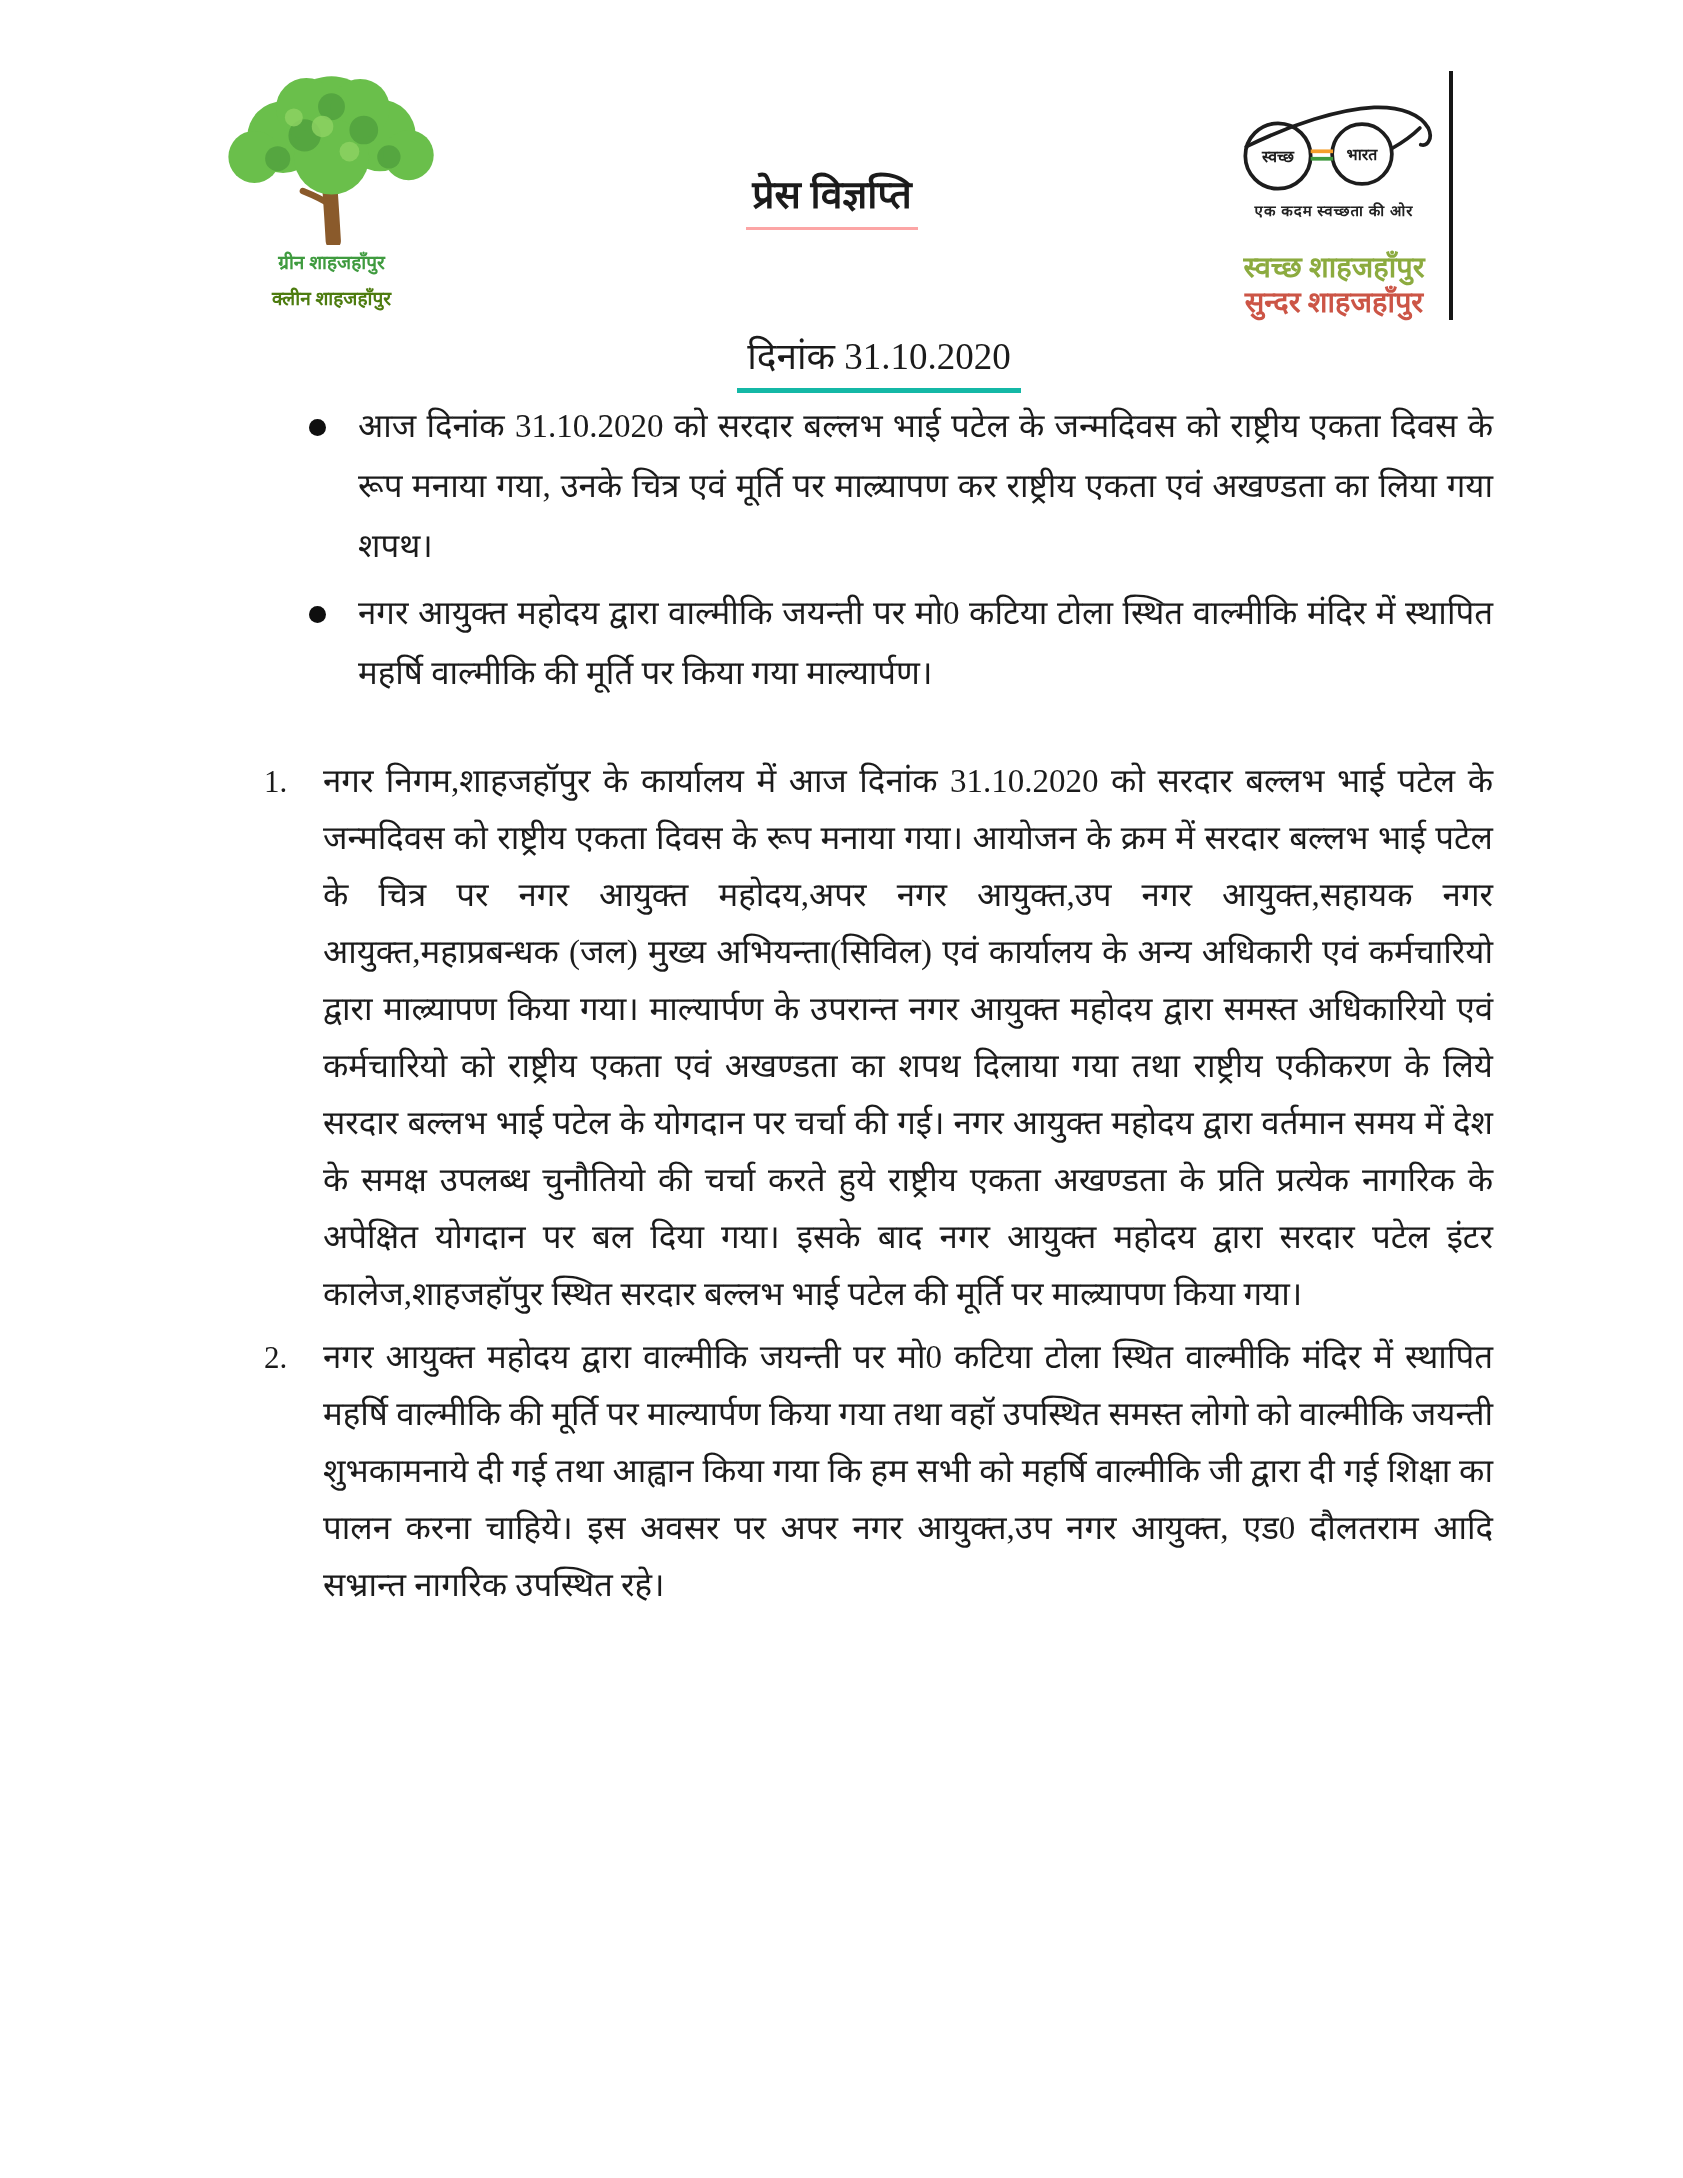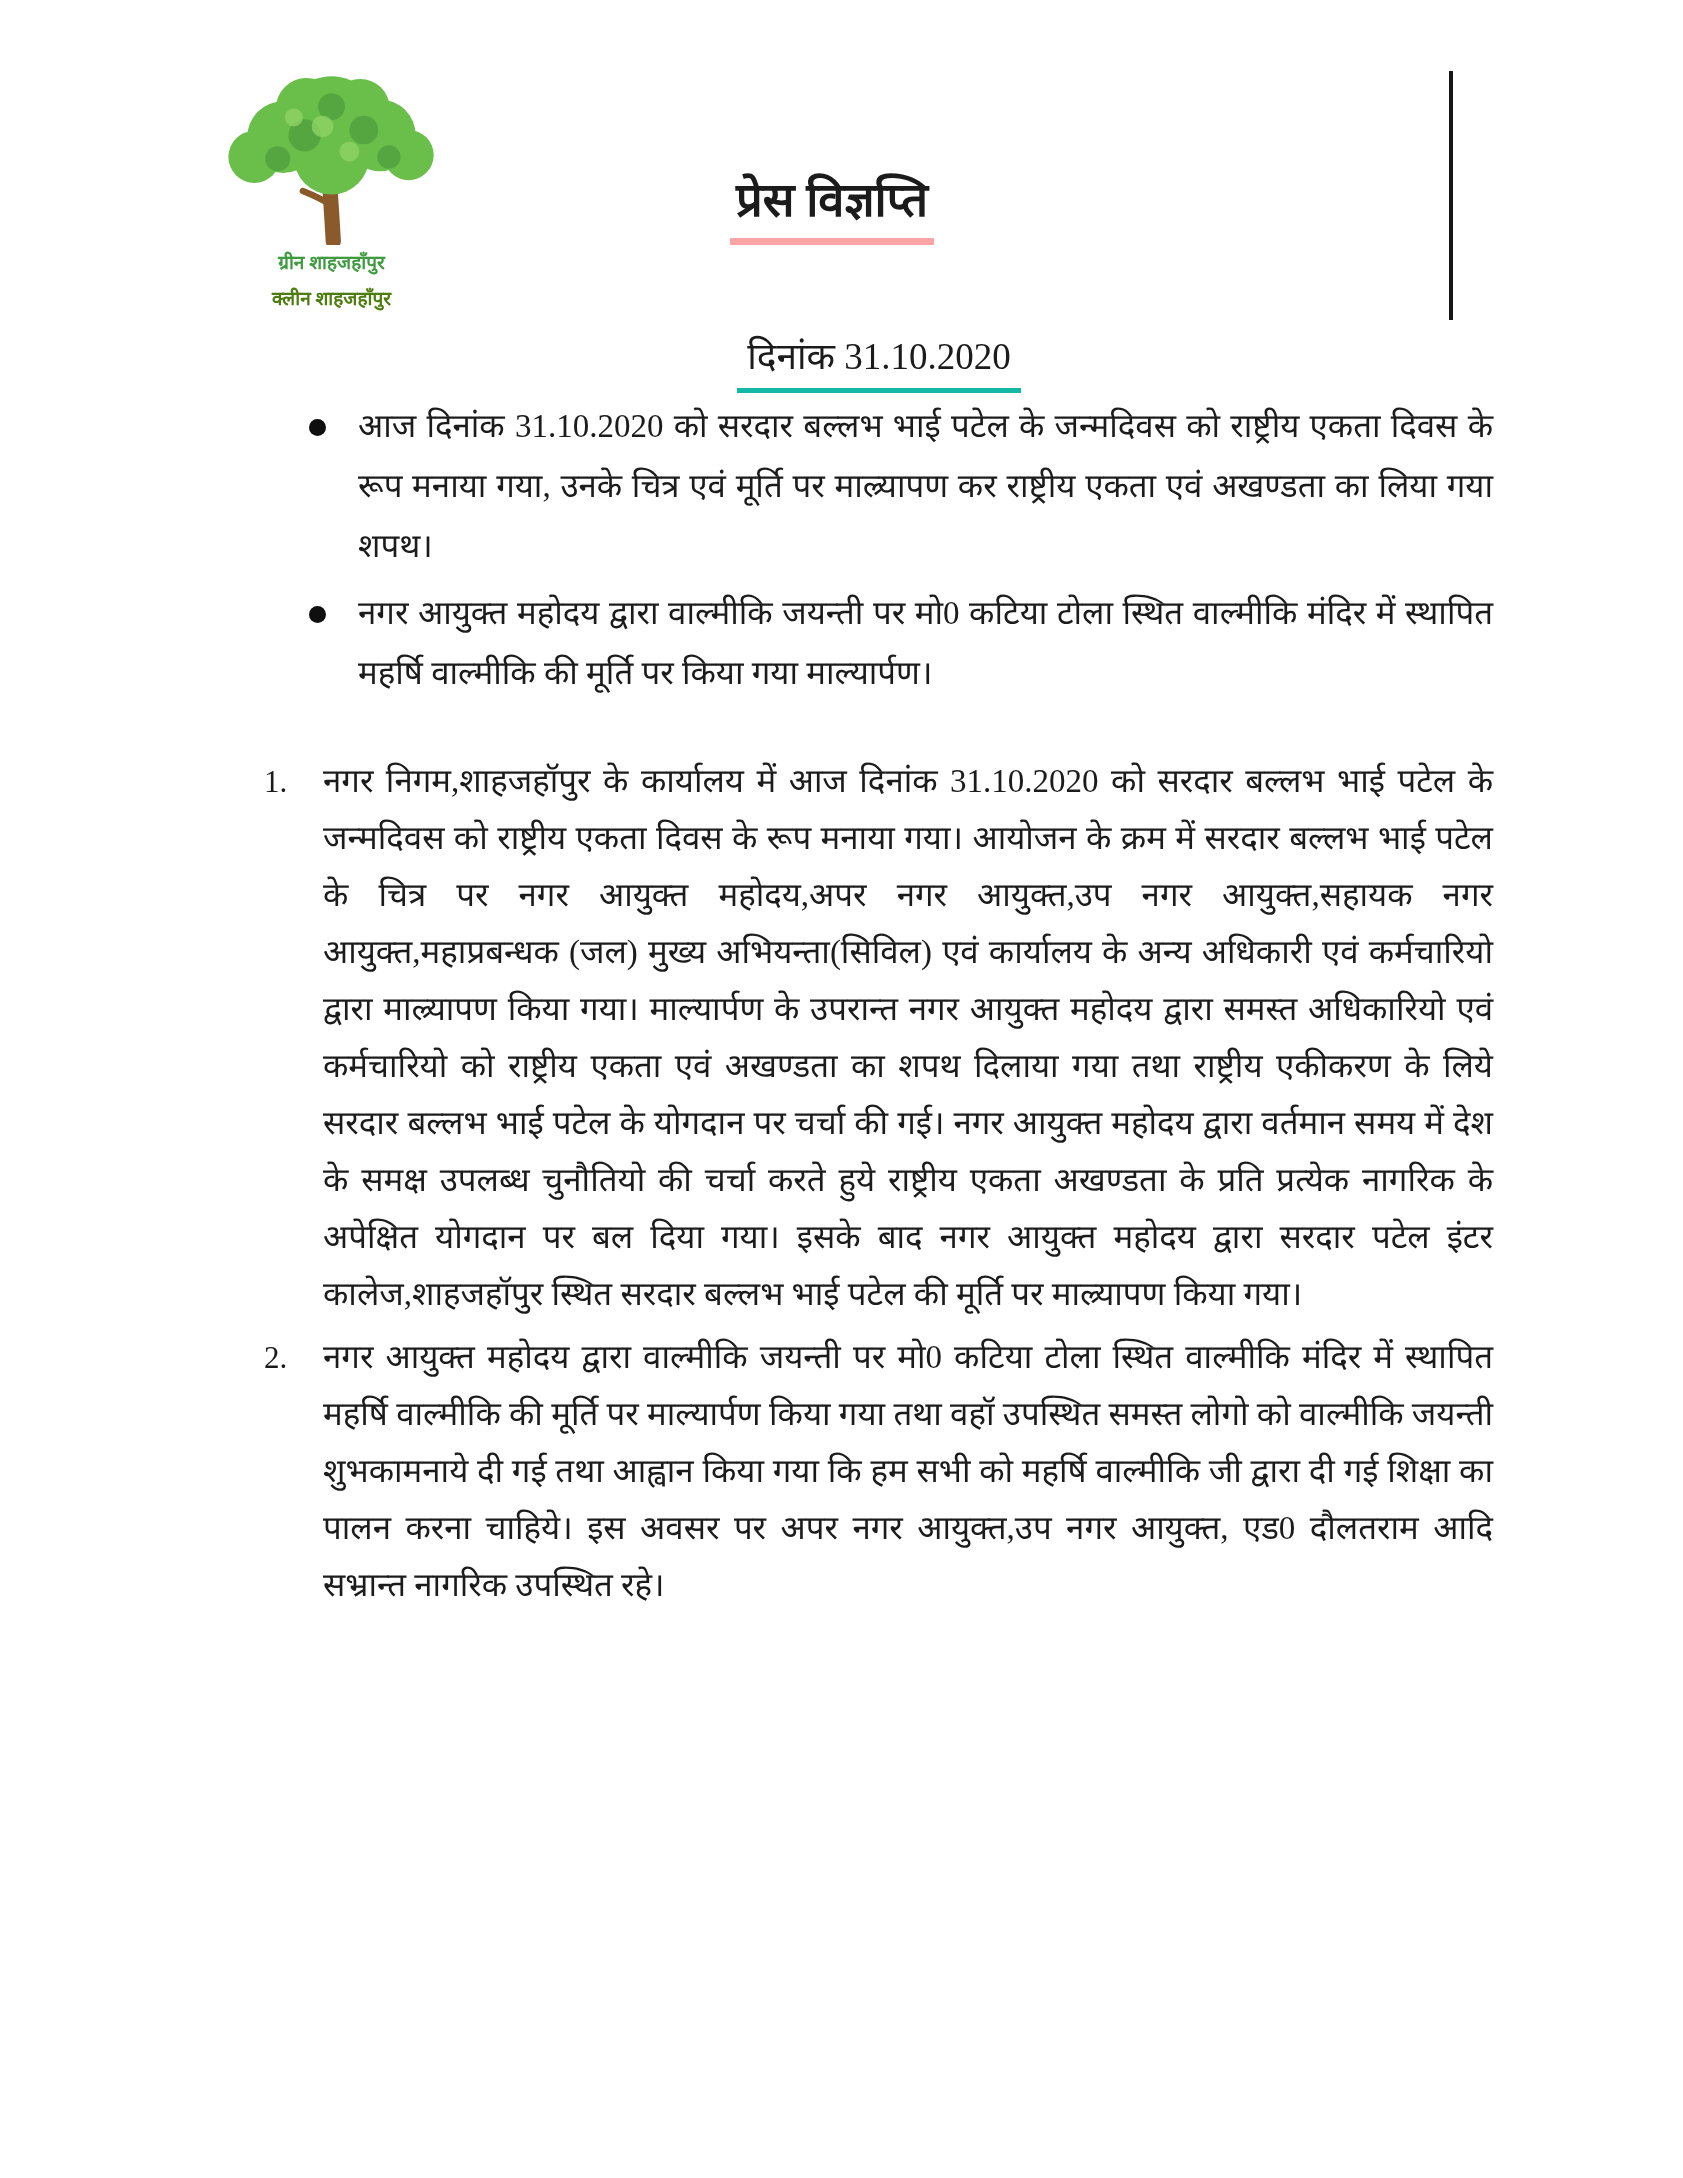--- a/index.html
+++ b/index.html
@@ -18,22 +18,22 @@
 
   
   .tree-block { position: absolute; left: 180px; top: 67px; width: 303px; text-align: center; }
   .tree-svg { width: 269px; height: 178px; display: block; margin: 0 auto; }
   .tree-caption { font-size: 19px; line-height: 36px; font-weight: bold; }
   .tree-caption.green { color: #3f9b3f; }
   .tree-caption.red { color: #4d7c0f; }
 
   .center-block { position: absolute; left: 515px; top: 95px; width: 634px; text-align: center; }
   .org-title { font-size: 37px; line-height: 46px; }
-  .press-title { margin-top: 71px; display: inline-block; font-size: 47px; font-weight: bold;
-                 border-bottom: 7px solid #fca5a5; padding: 0 6px 8px 6px; }
+  .press-title { margin-top: 71px; display: inline-block; font-size: 39px; font-weight: bold;
+                 border-bottom: 3px solid #fca5a5; padding: 0 6px 8px 6px; }
 
   .glasses-block { position: absolute; left: 1221px; top: 83px; width: 226px; text-align: center; }
   .glasses-svg { width: 224px; height: 117px; display: block; margin: 0 auto; }
   .glasses-tagline { font-size: 15px; font-weight: bold; color: #222; letter-spacing: 1px; }
   .swachh-caption { font-size: 29px; line-height: 35px; font-weight: bold; }
   .swachh-caption.green { color: #8cab3f; margin-top: 30px; }
   .swachh-caption.red { color: #cc5546; }
 
   .header-divider { position: absolute; left: 1449px; top: 71px; width: 4px; height: 249px; background: #161616; }
 
@@ -92,20 +92,37 @@
     <div class="tree-caption green">ग्रीन शाहजहाँपुर</div>
     <div class="tree-caption red">क्लीन शाहजहाँपुर</div>
   </div>
 
   <div class="center-block">
     <div>
       <span class="press-title">प्रेस विज्ञप्ति</span>
     </div>
   </div>
 
+  <div class="glasses-block">
+    <svg class="glasses-svg" viewBox="0 0 240 125" aria-hidden="true">
+      <g fill="none" stroke="#1d1d1d" stroke-width="4" stroke-linecap="round">
+        <circle cx="60" cy="78" r="35"></circle>
+        <circle cx="150" cy="76" r="32"></circle>
+        <path d="M26,68 C75,44 125,28 163,26 C193,25 213,34 221,48 C226,58 221,68 213,66"></path>
+        <path d="M182,70 C196,62 206,54 212,48"></path>
+      </g>
+      <rect x="95" y="71" width="24" height="4" fill="#f59f2c"></rect>
+      <rect x="95" y="79" width="24" height="4" fill="#3f9b3f"></rect>
+      <text x="60" y="84" text-anchor="middle" font-size="17" font-weight="bold" fill="#1d1d1d">स्वच्छ</text>
+      <text x="150" y="82" text-anchor="middle" font-size="17" font-weight="bold" fill="#1d1d1d">भारत</text>
+    </svg>
+    <div class="glasses-tagline">एक कदम स्वच्छता की ओर</div>
+    <div class="swachh-caption green">स्वच्छ शाहजहाँपुर</div>
+    <div class="swachh-caption red">सुन्दर शाहजहाँपुर</div>
+  </div>
 
   <div class="header-divider"></div>
 
   <div class="date-block">
     <span class="date-text">दिनांक 31.10.2020</span>
   </div>
 
   <div class="content">
 
     <div class="bullet-row">

